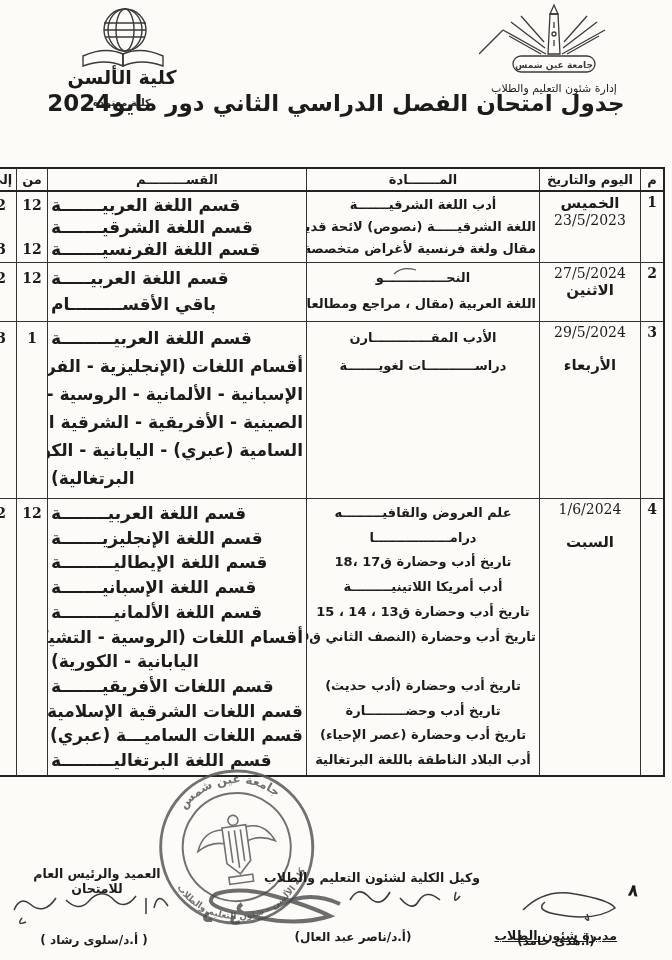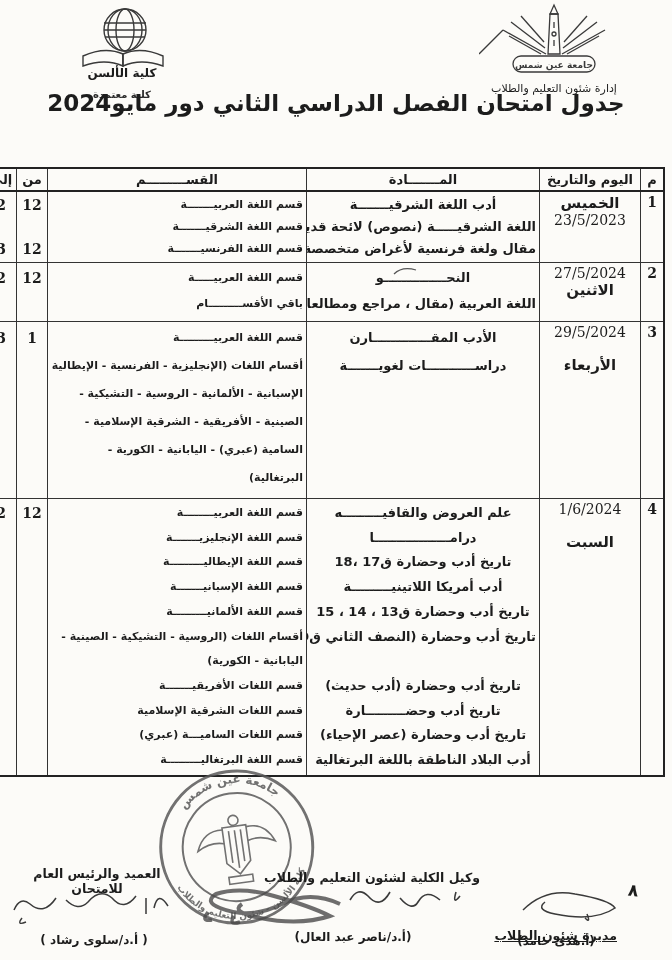--- a/index.html
+++ b/index.html
@@ -9,21 +9,21 @@
     background:#ffffff;
     direction:rtl;
     position:relative;
     color:#1c1c1c;
   }
   .page{position:absolute;inset:0;background:#fcfbf8;overflow:hidden;}
 
   
   .logo-left{position:absolute;left:52px;top:6px;width:140px;text-align:center;}
   .logo-left svg{display:block;margin:0 auto;}
-  .logo-title{font-weight:bold;font-size:12px;margin-top:-2px;letter-spacing:1px;}
+  .logo-title{font-weight:bold;font-size:19px;margin-top:-2px;letter-spacing:1px;}
   .logo-sub{font-weight:bold;font-size:10px;margin-top:9px;color:#2a2a2a;}
   .logo-right{position:absolute;right:28px;top:2px;width:180px;text-align:center;}
   .logo-right svg{display:block;margin:0 auto;}
   .logo-sub2{font-weight:normal;font-size:11px;margin-top:2px;}
 
   
   .titles{position:absolute;top:90px;left:0;right:0;text-align:center;}
   .t1{font-size:23px;font-weight:bold;}
   .t2{font-size:22px;font-weight:bold;margin-top:8px;}
 
@@ -38,21 +38,21 @@
     border:1px solid #333;
     vertical-align:top;
     padding:2px 3px;
     font-weight:bold;
     overflow:hidden;
   }
   table.sched th{font-size:13px;text-align:center;padding:3px 2px;border-bottom:2px solid #222;}
   .c-num{width:18px;text-align:center;font-size:13px;}
   .c-day{width:96px;text-align:center;}
   .c-sub{width:228px;text-align:center;font-size:13px;}
-  .c-dept{width:254px;text-align:right;font-size:11px;}
+  .c-dept{width:254px;text-align:left;font-size:17px;}
   .c-from,.c-to{width:26px;text-align:center;}
   .num-font{font-family:"DejaVu Serif",serif;font-weight:normal;font-size:14px;}
   .day-name{font-size:15px;font-weight:bold;}
   .day-date{font-family:"DejaVu Serif",serif;font-weight:normal;font-size:14px;direction:ltr;}
   .ln{white-space:nowrap;}
   .r1 .ln{min-height:22px;line-height:22px;}
   .r1 td{height:66px;}
   .r2 .ln{min-height:26px;line-height:26px;}
   .r2 td{height:54px;}
   .r3 .ln{min-height:28px;line-height:28px;}

